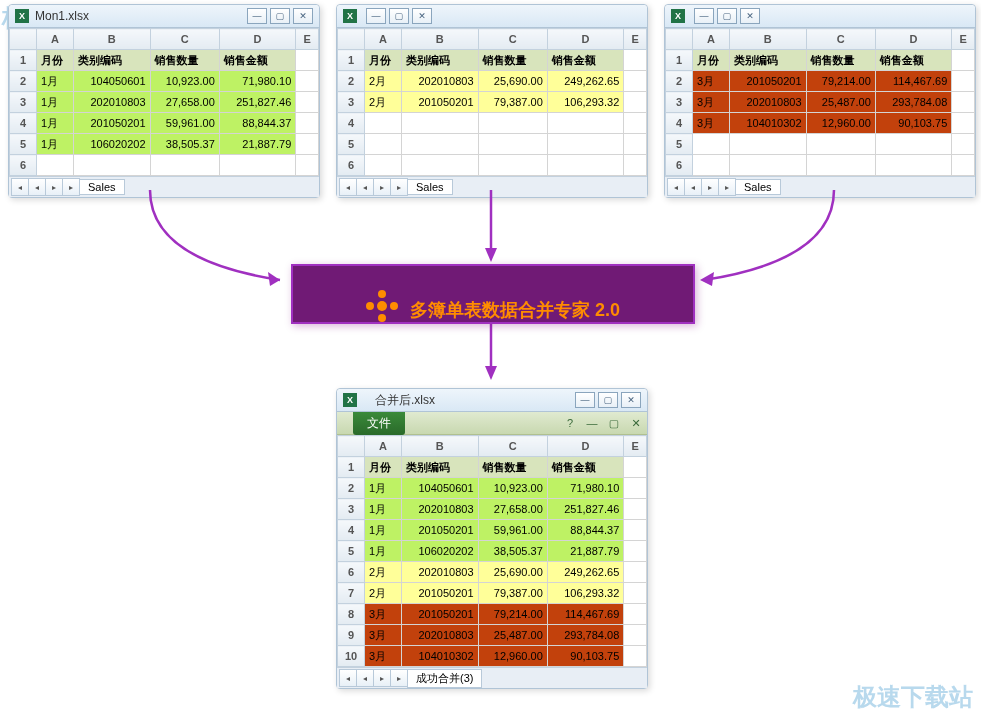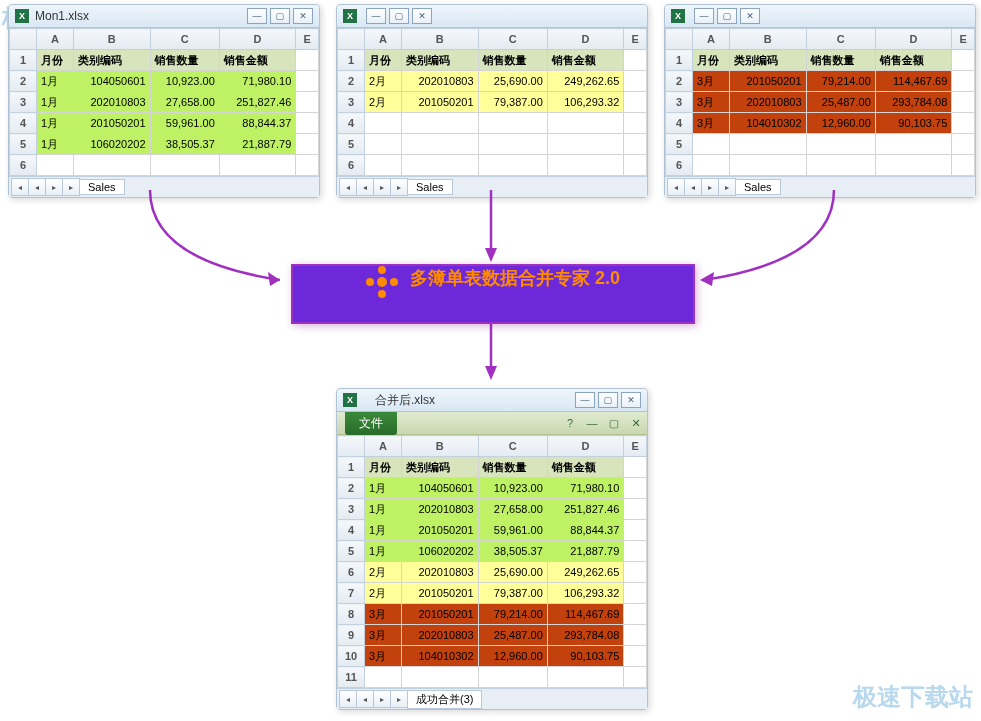--- a/index.html
+++ b/index.html
@@ -16,30 +16,30 @@
 .rh{background:linear-gradient(#f5f8fb,#e3ebf2);border:1px solid #c3d1de;text-align:center;color:#555;width:24px;height:18px}
 .corner{background:linear-gradient(#f5f8fb,#e3ebf2);border:1px solid #c3d1de;width:24px}
 td.cell{border:1px solid #d4d4d4;padding:1px 4px;height:18px;white-space:nowrap}
 .hdr{background:#d8e4bc;font-weight:bold;}
 .r1{background:#bef264}.r2{background:#ffff99}.r3{background:#c2410c}
 .num{text-align:right}
 .sb{height:20px;background:#e8eef5;border-top:1px solid #c3d1de;display:flex;align-items:center;font-size:11px}
 .nav{display:flex;margin-left:2px}
 .nb{width:16px;height:16px;border:1px solid #b8c9d9;background:linear-gradient(#fff,#e8f0f7);display:flex;align-items:center;justify-content:center;font-size:8px;color:#555;margin-right:-1px}
 .tab{background:#fff;border:1px solid #b8c9d9;padding:1px 8px;font-size:11px}
-.center-box{position:absolute;left:291px;top:264px;width:400px;height:56px;background:#6d28d9;border:2px solid #a030c0;display:flex;align-items:flex-start;justify-content:center;box-shadow:2px 2px 8px rgba(128,0,128,.3)}
+.center-box{position:absolute;left:291px;top:264px;width:400px;height:56px;background:#701a75;border:2px solid #a030c0;display:flex;align-items:flex-end;justify-content:center;box-shadow:2px 2px 8px rgba(128,0,128,.3)}
 .hub{width:32px;height:32px;position:relative;margin-right:12px}
 .hub-c{width:10px;height:10px;background:#ff8c00;border-radius:50%;position:absolute;left:11px;top:11px}
 .hub-p{width:8px;height:8px;background:#ff8c00;border-radius:50%;position:absolute}
 .ct{font-size:18px;font-weight:bold;color:#ff8c00}
 .arrow{position:absolute;pointer-events:none}
 .arrow path{stroke:#a030c0;stroke-width:2.5;fill:none}
 .arrow polygon{fill:#a030c0}
 .rb{height:22px;background:linear-gradient(#e0ead0,#c8d8b0);display:flex;align-items:center;border-bottom:1px solid #b0c090}
-.fbtn{background:linear-gradient(#3a8a3a,#2a6a2a);color:#fff;padding:3px 14px;font-size:12px;border-radius:0 0 3px 3px;margin-left:8px}
+.fbtn{background:linear-gradient(#3a8a3a,#2a6a2a);color:#fff;padding:3px 14px;font-size:12px;border-radius:0 0 3px 3px;margin-left:16px}
 .rsp{flex:1}
 .ricon{width:16px;height:16px;margin:0 2px;display:inline-flex;align-items:center;justify-content:center;font-size:11px;color:#3a6a3a;border:1px solid transparent}
 </style>
 </head>
 <body>
 
 <div class="wm wm1">极速下载站</div>
 <div class="wm wm2">极速下载站</div>
 
 <div class="xl" style="left:8px;top:4px;width:310px">
@@ -412,28 +412,20 @@
             <td class="cell"></td>
           </tr>
           <tr>
             <th class="rh">10</th>
             <td class="cell r3">3月</td>
             <td class="cell r3 num">104010302</td>
             <td class="cell r3 num">12,960.00</td>
             <td class="cell r3 num">90,103.75</td>
             <td class="cell"></td>
           </tr>
-          <tr>
-            <th class="rh">11</th>
-            <td class="cell"></td>
-            <td class="cell"></td>
-            <td class="cell"></td>
-            <td class="cell"></td>
-            <td class="cell"></td>
-          </tr>
         </tbody>
       </table>
     </div>
   <div class="sb">
     <div class="nav">
         <span class="nb">◂</span>
         <span class="nb">◂</span>
         <span class="nb">▸</span>
         <span class="nb">▸</span>
       </div>

